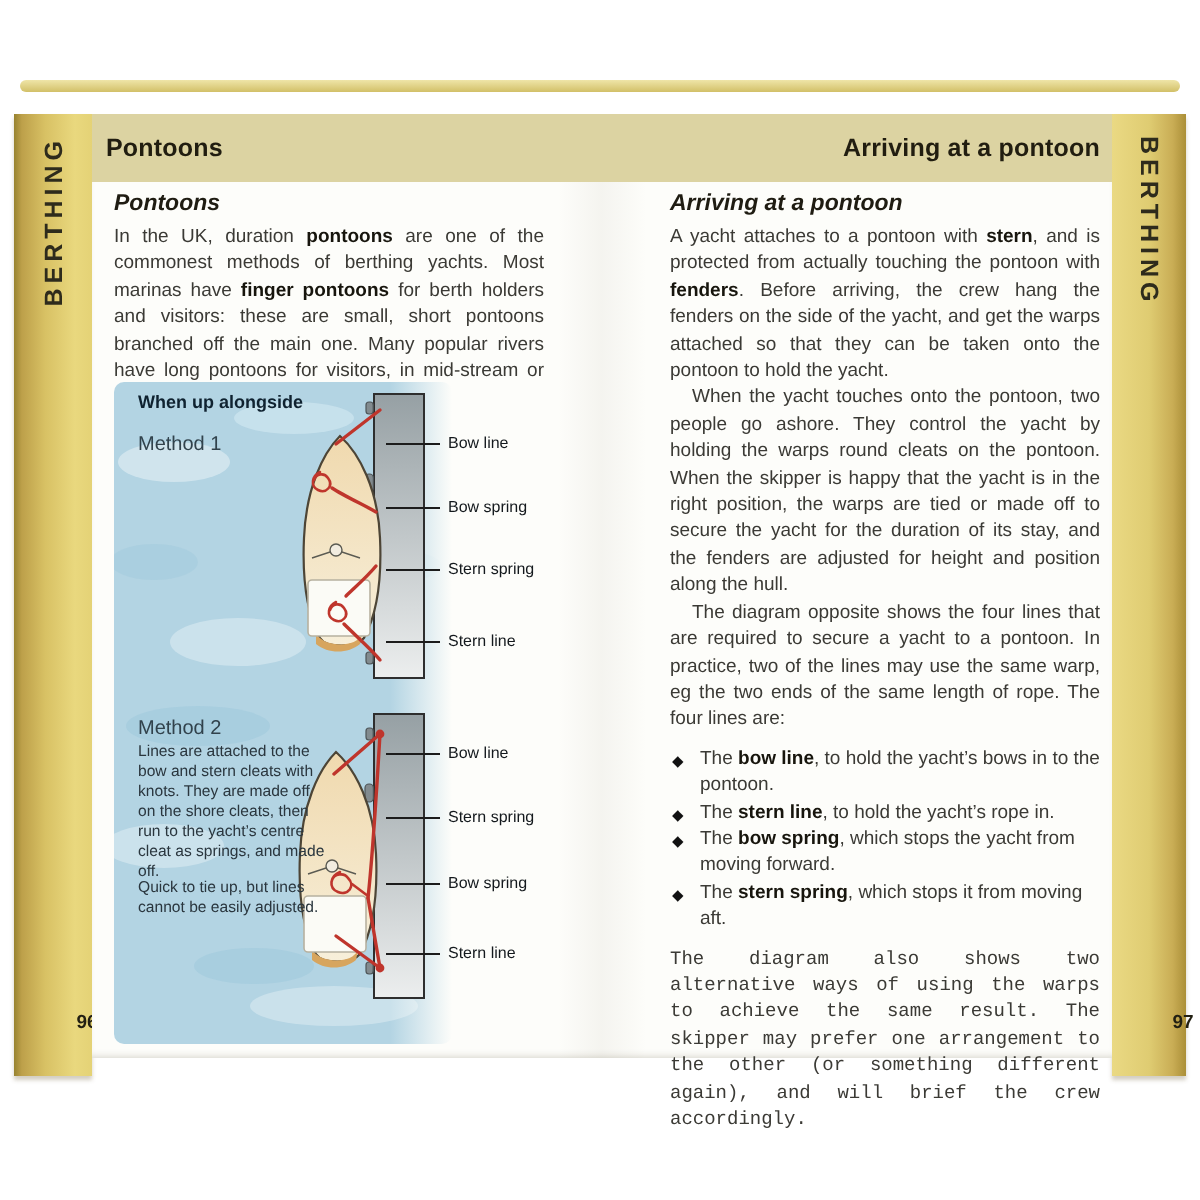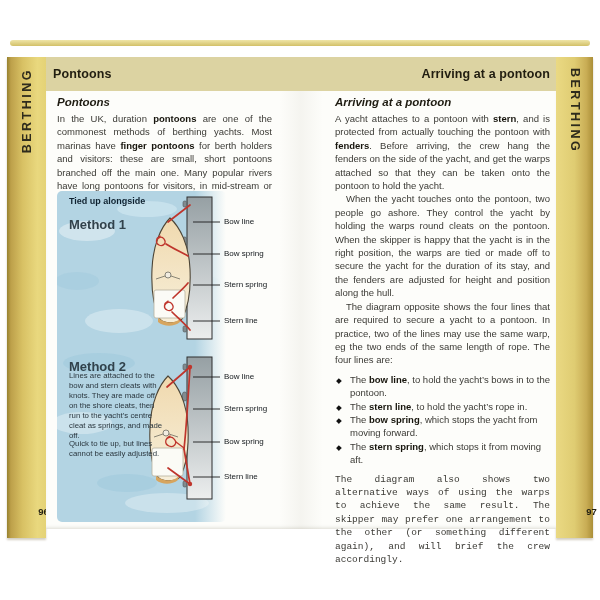--- a/index.html
+++ b/index.html
@@ -50,21 +50,21 @@
   .bullets{list-style:none;margin:6px 0 6px 0;padding:0;}
   .bullets li{position:relative;padding-left:15px;font-size:9.5px;line-height:13.4px;color:#3b3a35;}
   .bullets li .diamond{position:absolute;left:1px;top:1px;font-size:7.5px;color:#111;}
   .bullets b{color:#17150d;}
   .mt6{margin-top:6px;font-family:Liberation Mono, monospace;}
 
   
   .diagram{position:absolute;left:11px;top:100px;width:215px;height:334px;}
   .diagram svg{position:absolute;left:0;top:0;}
   .dg-title{position:absolute;left:12px;top:5px;font-size:9px;font-weight:bold;color:#0f2230;}
-  .dg-method{position:absolute;left:12px;font-size:13px;font-weight:bold;color:#31424c;text-align:right;}
+  .dg-method{position:absolute;left:12px;font-size:10px;font-weight:normal;color:#31424c;text-align:right;}
   .dg-text{position:absolute;left:12px;width:96px;font-size:7.8px;line-height:10px;color:#2a363e;}
   .dg-label{position:absolute;left:167px;width:47px;font-size:8px;color:#14191d;}
 
   .hull{fill:url(#deckGrad);stroke:#4d4536;stroke-width:1.1;}
   .bowdeck{fill:url(#bowGrad);}
   .cockpit{fill:#fbfbf6;stroke:#b7b1a0;stroke-width:.8;}
   .sternband{fill:#d7a55e;}
   .pontoon{fill:url(#pontGrad);stroke:#2e2e2e;stroke-width:1;}
   .cleat{fill:#828b8f;stroke:#4e5558;stroke-width:.6;}
   .warp{stroke:#bf352c;stroke-width:1.7;fill:none;stroke-linecap:round;}
@@ -211,21 +211,21 @@
             </g>
             <g>
               <line class="ptr" x1="136" y1="186" x2="163" y2="186"></line>
               <line class="ptr" x1="136" y1="218" x2="163" y2="218"></line>
               <line class="ptr" x1="136" y1="251" x2="163" y2="251"></line>
               <line class="ptr" x1="136" y1="286" x2="163" y2="286"></line>
             </g>
           </g>
         </svg>
 
-        <div class="dg-title">Tied up alongside</div>
+        <div class="dg-title">When up alongside</div>
 
         <div class="dg-method" style="top:26px">Method 1</div>
 
         <div class="dg-label" style="top:26px">Bow line</div>
         <div class="dg-label" style="top:58px">Bow spring</div>
         <div class="dg-label" style="top:89px">Stern spring</div>
         <div class="dg-label" style="top:125px">Stern line</div>
 
         <div class="dg-method" style="top:168px">Method 2</div>
         <div class="dg-text" style="top:180px">Lines are attached to the bow and stern cleats with knots. They are made off on the shore cleats, then run to the yacht’s centre cleat as springs, and made off.</div>

